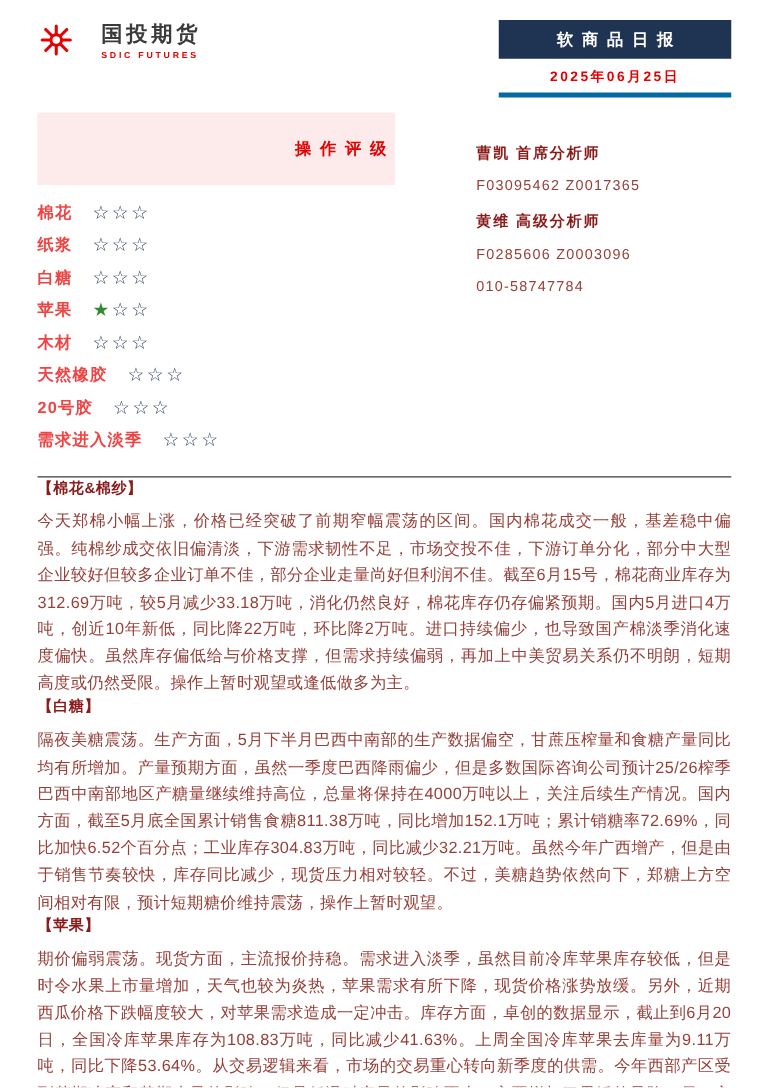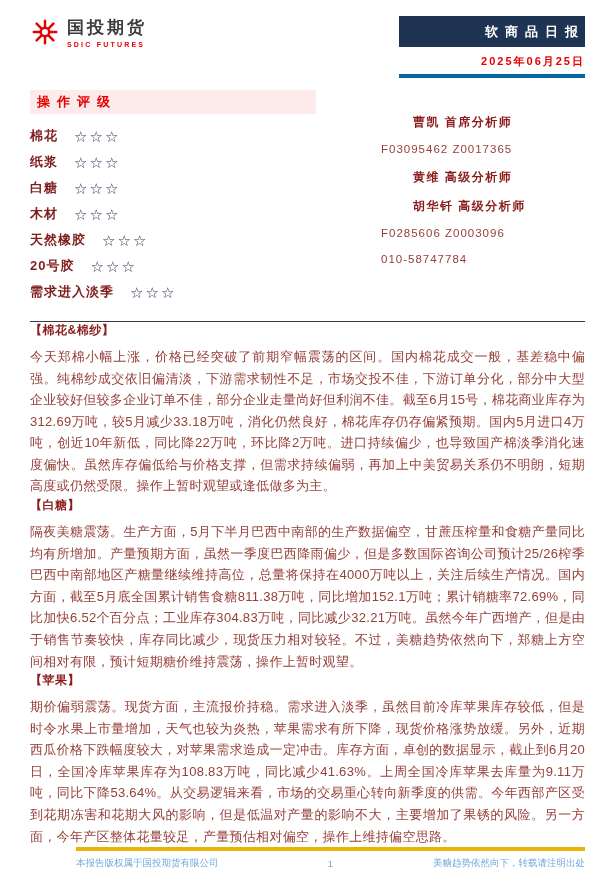--- a/index.html
+++ b/index.html
@@ -1,39 +1,39 @@
 <!DOCTYPE html>
 <html><head>
 <meta charset="utf-8">
 <style>
   html,body{margin:0;padding:0;background:#ffffff;}
   .page{width:615px;height:870px;margin:0 auto;background:#fff;box-sizing:border-box;
         padding:16px 30px 8px;display:flex;flex-direction:column;overflow:hidden;
         font-family:"Liberation Sans","DejaVu Sans",sans-serif;}
   
   .top{display:flex;justify-content:space-between;align-items:flex-start;}
-  .logo{display:flex;align-items:center;gap:7px;}
+  .logo{display:flex;align-items:center;gap:21px;}
   .brand{font-size:17px;font-weight:bold;color:#3b3b3b;letter-spacing:3px;}
   .brand-sub{font-size:7px;color:#e60000;letter-spacing:2.2px;margin-top:2px;font-weight:bold;}
-  .report-head{width:186px;text-align:right;}
+  .report-head{width:186px;text-align:center;}
   .report-title{background:#1f3352;color:#ffffff;font-weight:bold;font-size:13px;
                 letter-spacing:7px;text-indent:7px;padding:7px 0 6px;}
   .report-date{color:#e60000;font-weight:bold;font-size:11px;letter-spacing:2px;
                padding:7px 0 5px;border-bottom:4px solid #0369a1;}
   
   .info{display:flex;justify-content:space-between;margin-top:12px;}
   .left-col{width:286px;}
   .right-col{width:204px;padding-top:24px;}
   .rating-header{background:#fdeaea;color:#e60000;font-weight:bold;font-size:13px;
-                 text-align:left;letter-spacing:7px;text-indent:7px;padding:3px 0;margin-bottom:13px;}
+                 text-align:right;letter-spacing:7px;text-indent:7px;padding:20px 0;margin-bottom:13px;}
   .rating-row{display:flex;align-items:center;gap:16px;margin-bottom:8px;min-height:15px;}
-  .commodity{font-size:13px;font-weight:bold;color:#7f1d1d;letter-spacing:1px;}
+  .commodity{font-size:13px;font-weight:bold;color:#ef4444;letter-spacing:1px;}
   .stars{font-size:15px;color:#1f3352;letter-spacing:2px;line-height:1;}
   .star.green{color:#2e8b2e;}
-  .analyst-name{font-size:12px;font-weight:bold;color:#8b1c1c;letter-spacing:1.5px;margin-bottom:12px;margin-left:32px;}
+  .analyst-name{font-size:12px;font-weight:bold;color:#8b1c1c;letter-spacing:1.5px;margin-bottom:12px;}
   .analyst-codes{font-size:11.5px;color:#96403a;letter-spacing:1px;margin-bottom:14px;}
   .contact-phone{font-size:11.5px;color:#96403a;letter-spacing:1px;margin-top:12px;margin-bottom:14px;}
   .contact-email{font-size:11.5px;color:#96403a;letter-spacing:0.3px;}
   
   .divider{border:none;border-top:1.5px solid #3a3a3a;margin:12px 0 0;}
   .section-title{color:#8b1c1c;font-weight:bold;font-size:12px;margin:0 0 7px;letter-spacing:0.5px;}
   .section-body{color:#96403a;font-size:13px;line-height:1.66;text-align:justify;letter-spacing:0.3px;}
   
   .footer{margin-top:auto;border-top:4px solid #eab308;padding-top:6px;display:flex;
           align-items:center;font-size:9.5px;color:#6fa8dc;margin-left:46px;}
@@ -78,20 +78,24 @@
           </div>
           <div class="rating-row">
             <span class="commodity">纸浆</span>
             <span class="stars"><span class="star outline">☆</span><span class="star outline">☆</span><span class="star outline">☆</span></span>
           </div>
           <div class="rating-row">
             <span class="commodity">白糖</span>
             <span class="stars"><span class="star outline">☆</span><span class="star outline">☆</span><span class="star outline">☆</span></span>
           </div>
           <div class="rating-row">
+            <span class="commodity">苹果</span>
+            <span class="stars"><span class="star green">★</span><span class="star outline">☆</span><span class="star outline">☆</span></span>
+          </div>
+          <div class="rating-row">
             <span class="commodity">木材</span>
             <span class="stars"><span class="star outline">☆</span><span class="star outline">☆</span><span class="star outline">☆</span></span>
           </div>
           <div class="rating-row">
             <span class="commodity">天然橡胶</span>
             <span class="stars"><span class="star outline">☆</span><span class="star outline">☆</span><span class="star outline">☆</span></span>
           </div>
           <div class="rating-row">
             <span class="commodity">20号胶</span>
             <span class="stars"><span class="star outline">☆</span><span class="star outline">☆</span><span class="star outline">☆</span></span>
@@ -100,21 +104,20 @@
             <span class="commodity">需求进入淡季</span>
             <span class="stars"><span class="star outline">☆</span><span class="star outline">☆</span><span class="star outline">☆</span></span>
           </div>
         </div>
     </div>
     <div class="right-col">
       <div id="analyst-list">
           <div class="analyst-name">曹凯  首席分析师</div>
           <div class="analyst-codes">F03095462 Z0017365</div>
           <div class="analyst-name">黄维  高级分析师</div>
-          <div class="analyst-name">胡华钎  高级分析师</div>
           <div class="analyst-codes">F0285606 Z0003096</div>
         </div>
       <div class="contact-phone">010-58747784</div>
     </div>
   </div>
 
   <hr class="divider">
 
   <main id="sections">
       <div class="section-title">【棉花&amp;棉纱】</div>

